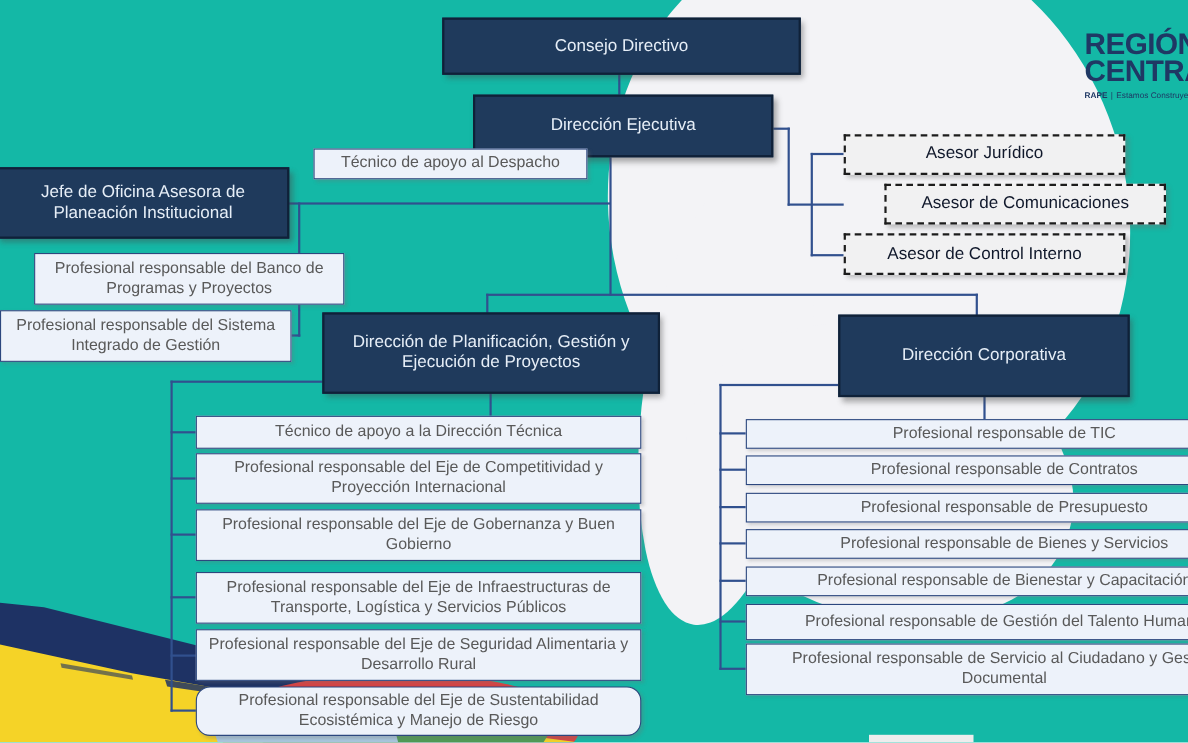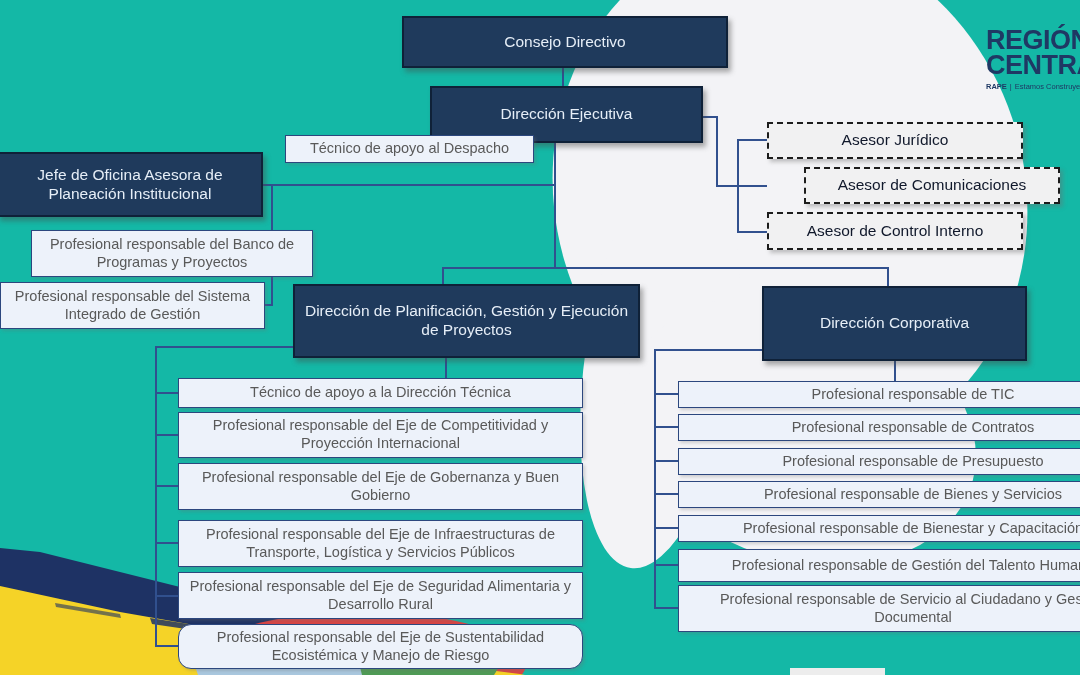--- a/index.html
+++ b/index.html
@@ -111,21 +111,21 @@
   <div class="box light" style="left:0px;top:230px;width:282px;height:47px;margin-left:31px;">Profesional responsable del Banco de Programas y Proyectos</div>
 
   <div class="box light" style="left:0px;top:282px;width:265px;height:47px;">Profesional responsable del Sistema Integrado de Gestión</div>
 
   <div class="box dashed" style="left:767px;top:122px;width:256px;height:37px;">Asesor Jurídico</div>
 
   <div class="box dashed" style="left:767px;top:167px;width:256px;height:37px;margin-left:37px;">Asesor de Comunicaciones</div>
 
   <div class="box dashed" style="left:767px;top:212px;width:256px;height:38px;">Asesor de Control Interno</div>
 
-  <div class="box dark" style="left:293px;top:284px;width:347px;height:74px;">Dirección de Planificación, Gestión y Ejecución de Proyectos</div>
+  <div class="box dark" style="left:293px;top:284px;width:307px;height:74px;">Dirección de Planificación, Gestión y Ejecución de Proyectos</div>
 
   <div class="box light" style="left:178px;top:378px;width:405px;height:30px;">Técnico de apoyo a la Dirección Técnica</div>
 
   <div class="box light" style="left:178px;top:463px;width:405px;height:47px;">Profesional responsable del Eje de Gobernanza y Buen Gobierno</div>
 
   <div class="box light" style="left:178px;top:412px;width:405px;height:46px;">Profesional responsable del Eje de Competitividad y Proyección Internacional</div>
 
   <div class="box light" style="left:178px;top:520px;width:405px;height:47px;">Profesional responsable del Eje de Infraestructuras de Transporte, Logística y Servicios Públicos</div>
 
   <div class="box light" style="left:178px;top:572px;width:405px;height:47px;">Profesional responsable del Eje de Seguridad Alimentaria y Desarrollo Rural</div>

